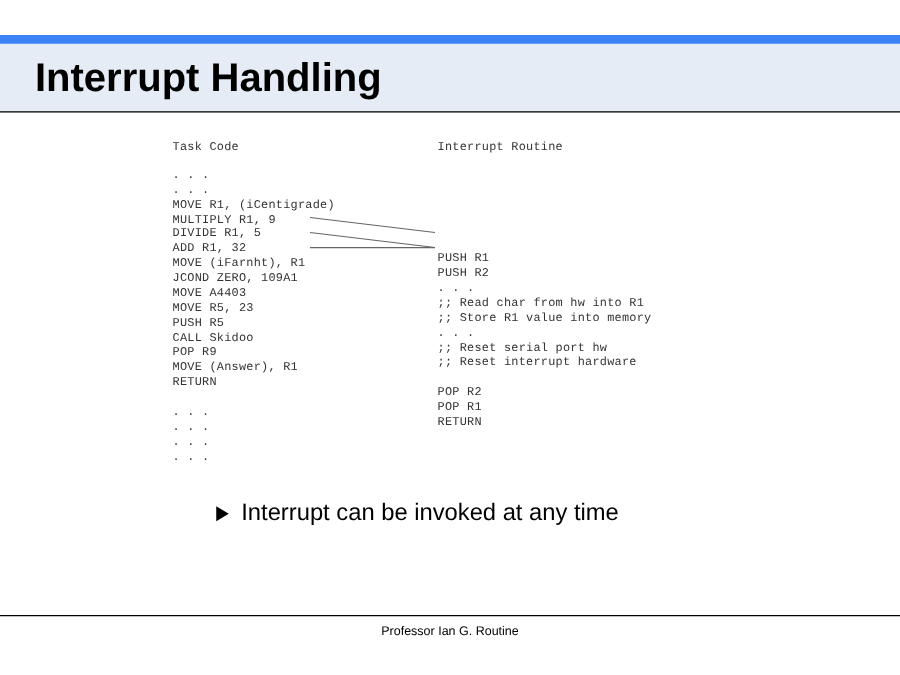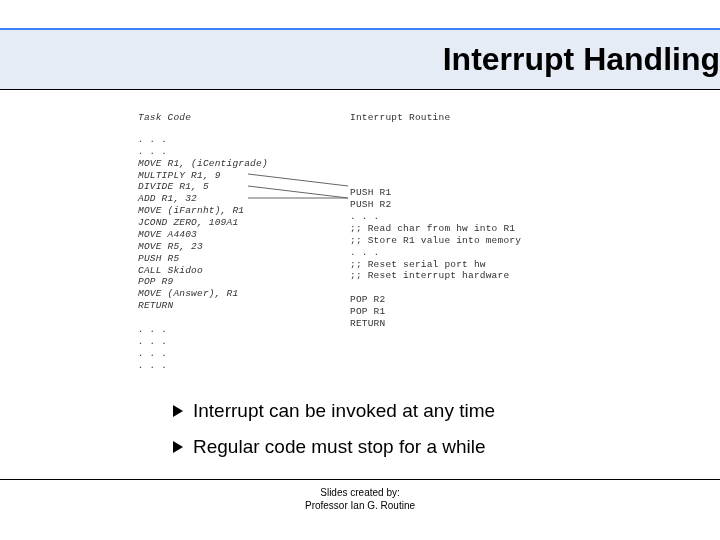--- a/index.html
+++ b/index.html
@@ -5,45 +5,45 @@
   * { box-sizing: border-box; margin: 0; padding: 0; }
   html, body { width: 720px; height: 540px; font-family: Arial, Helvetica, sans-serif; background: #fff; }
   .slide { width: 720px; height: 540px; position: relative; }
   .title-band {
     position: absolute;
     top: 28px;
     left: 0;
     width: 100%;
     height: 62px;
     background: #e6ecf5;
-    border-top: 2px solid #3b82f6;
+    border-top: 7px solid #3b82f6;
     border-bottom: 1px solid #000;
     display: flex;
     align-items: center;
-    justify-content: flex-end;
+    justify-content: flex-start;
+    padding-left: 28px;
   }
   .title-band h1 { font-size: 32px; font-weight: bold; color: #000; }
   .code-area {
     position: absolute;
     top: 112px;
     left: 138px;
     width: 440px;
     height: 270px;
     font-family: "Courier New", monospace;
     font-size: 9.5px;
     line-height: 1.25;
     color: #333;
     letter-spacing: 0.2px;
   }
   .code-area .col-left {
     position: absolute;
     left: 0;
     top: 0;
     white-space: pre;
-    font-style: italic;
   }
   .code-area .col-right {
     position: absolute;
     left: 212px;
     top: 0;
     white-space: pre;
   }
   .code-area .lines {
     position: absolute;
     left: 110px;
@@ -103,21 +103,21 @@
 PUSH R5
 CALL Skidoo
 POP R9
 MOVE (Answer), R1
 RETURN
 
 . . .
 . . .
 . . .
 . . .</span></div>
-    <div class="col-right"><span style="display:block;margin-bottom:4px;">Interrupt Routine</span><span>
+    <div class="col-right"><span style="display:block;margin-bottom:18px;">Interrupt Routine</span><span>
 
 
 
 
 PUSH R1
 PUSH R2
 . . .
 ;; Read char from hw into R1
 ;; Store R1 value into memory
 . . .
@@ -134,24 +134,19 @@
         <line x1="0" y1="24" x2="100" y2="24" stroke="#666" stroke-width="1"></line>
       </svg>
     </div>
   </div>
 
   <div class="bullets">
     <div class="row">
       <span class="arrow"></span>
       <span>Interrupt can be invoked at any time</span>
     </div>
-    <div class="row">
-      <span class="arrow"></span>
-      <span>Regular code must stop for a while</span>
-    </div>
   </div>
 
   <div class="footer">
-    <div>Slides created by:</div>
     <div>Professor Ian G. Routine</div>
   </div>
 
 </div>
 
 </body></html>

